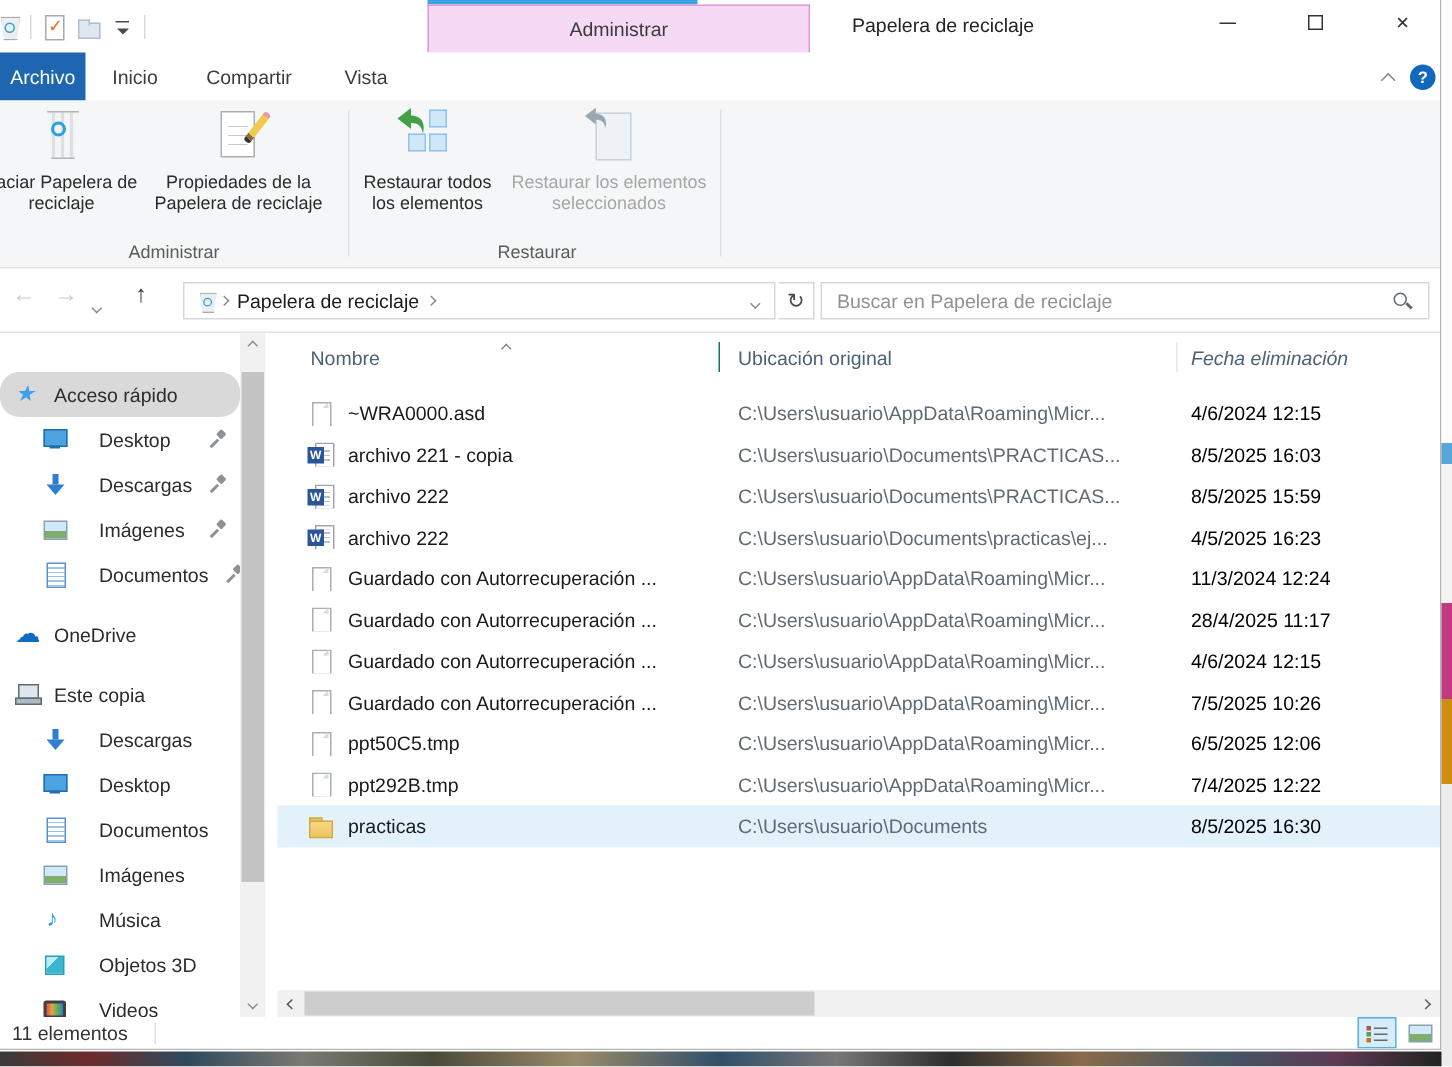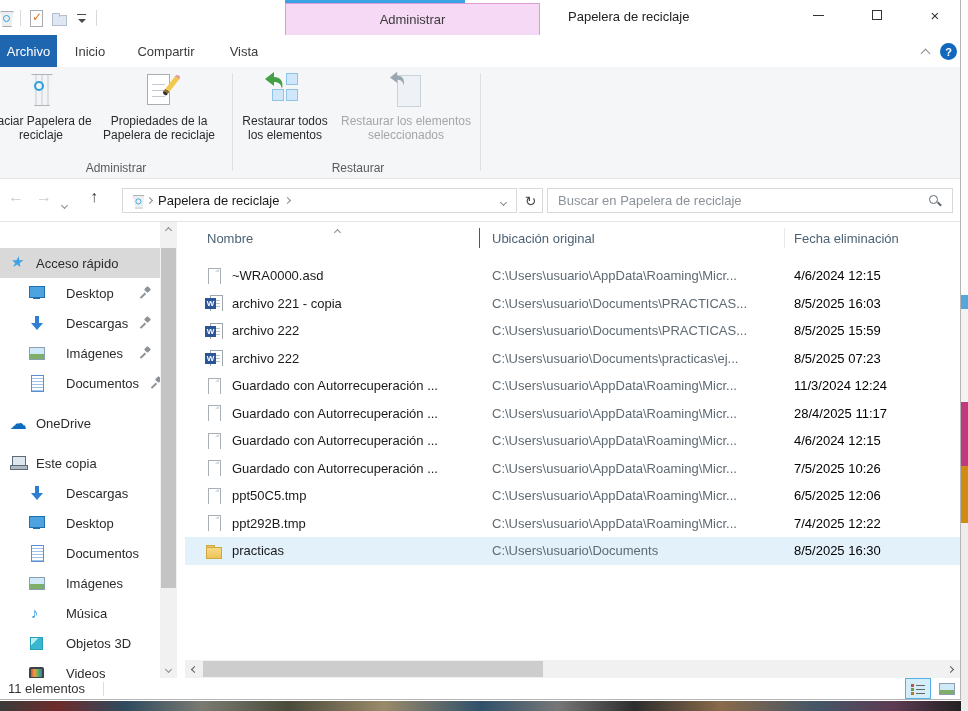--- a/index.html
+++ b/index.html
@@ -127,21 +127,21 @@
   .searchbox input::placeholder { color:#8b9299; }
   .mag { position:relative; width:14px; height:14px; }
   .mag::before { content:""; position:absolute; left:1px; top:1px; width:7px; height:7px;
     border:1.6px solid #5f6a72; border-radius:50%; }
   .mag::after { content:""; position:absolute; left:9px; top:9px; width:5px; height:1.6px;
     background:#5f6a72; transform:rotate(45deg); }
 
   
   .sidebar { position:absolute; left:0; top:222px; width:160px; height:456px; overflow:hidden;
     padding-top:26px; }
-  .side-item { display:flex; align-items:center; height:30px; padding-left:10px; }
+  .side-item { display:flex; align-items:center; height:30px; padding-left:10px;border-radius:13px; }
   .side-item.indented { padding-left:28px;gap:12px; }
   .side-item.selected { background:#d9d9d9; }
   .side-item.gap { margin-top:10px; }
   .side-label { margin-left:8px; white-space:nowrap; }
   .pin { position:relative; width:12px; height:12px; margin-left:auto; margin-right:8px; flex:none; }
   .pin::before { content:""; position:absolute; left:5px; top:0; width:5px; height:5px;
     background:#8d9297; border-radius:1px; transform:rotate(45deg); }
   .pin::after { content:""; position:absolute; left:2px; top:5px; width:1.6px; height:7px;
     background:#8d9297; transform:rotate(45deg); }
   .s-ic { position:relative; width:18px; height:16px; flex:none; }
@@ -199,21 +199,21 @@
   .ss-arrow { position:absolute; left:0; width:17px; height:17px; display:flex; align-items:center;
     justify-content:center; }
   .ss-thumb { position:absolute; left:1px; top:26px; width:15px; height:340px; background:#c4c4c4; }
 
   
   .content { position:absolute; left:185px; top:222px; width:776px; height:438px; background:#fff; }
   .lheader { display:flex; height:32px; align-items:center; color:#4c6275; position:relative; }
   .lheader .hc { height:20px; display:flex; align-items:center; }
   .hc-name  { width:295px; padding-left:22px; border-right:1px solid #0f766e; }
   .hc-loc   { width:305px; padding-left:12px; border-right:1px solid #e8e8e8; }
-  .hc-date  { flex:1; padding-left:9px; }
+  .hc-date  { flex:1; padding-left:9px;font-style:italic; }
   .sort-chev { position:absolute; left:150px; top:1px; }
   .rows { position:absolute; top:40px; left:0; width:776px; }
   .row { display:flex; align-items:center; height:27.5px; }
   .row.selected { background:#e3f1fb; }
   .c-name { width:295px; padding-left:20px; display:flex; align-items:center; gap:9px;
     color:#1a1a1a; white-space:nowrap; overflow:hidden; }
   .c-loc  { width:305px; padding-left:12px; color:#5f6a73; white-space:nowrap; overflow:hidden; }
   .c-date { flex:1; padding-left:9px; color:#000000; white-space:nowrap; }
 
   
@@ -467,21 +467,21 @@
             <div class="c-loc">C:\Users\usuario\Documents\PRACTICAS...</div>
             <div class="c-date">8/5/2025 15:59</div>
           </div>
 
           <div class="row">
             <div class="c-name">
               <span class="s-ic icx-word-document"></span>
               <span>archivo 222</span>
             </div>
             <div class="c-loc">C:\Users\usuario\Documents\practicas\ej...</div>
-            <div class="c-date">8/5/2025 07:23</div>
+            <div class="c-date">4/5/2025 16:23</div>
           </div>
 
           <div class="row">
             <div class="c-name">
               <span class="s-ic icx-plain-file"></span>
               <span>Guardado con Autorrecuperación ...</span>
             </div>
             <div class="c-loc">C:\Users\usuario\AppData\Roaming\Micr...</div>
             <div class="c-date">11/3/2024 12:24</div>
           </div>

